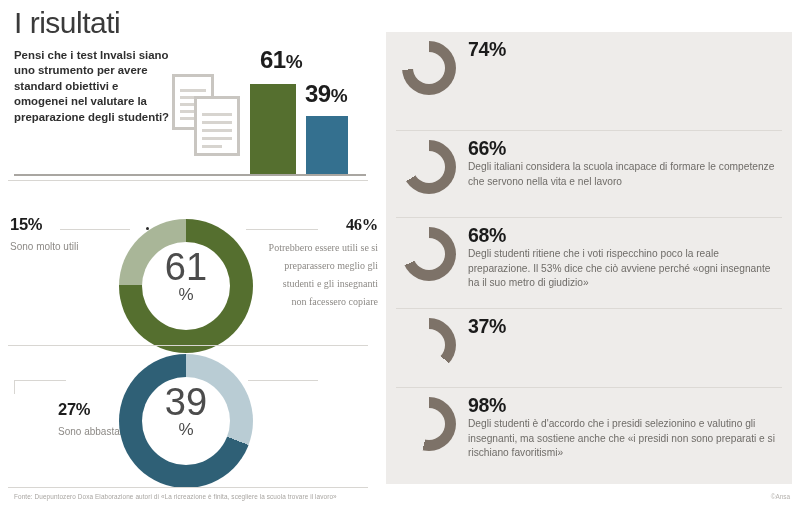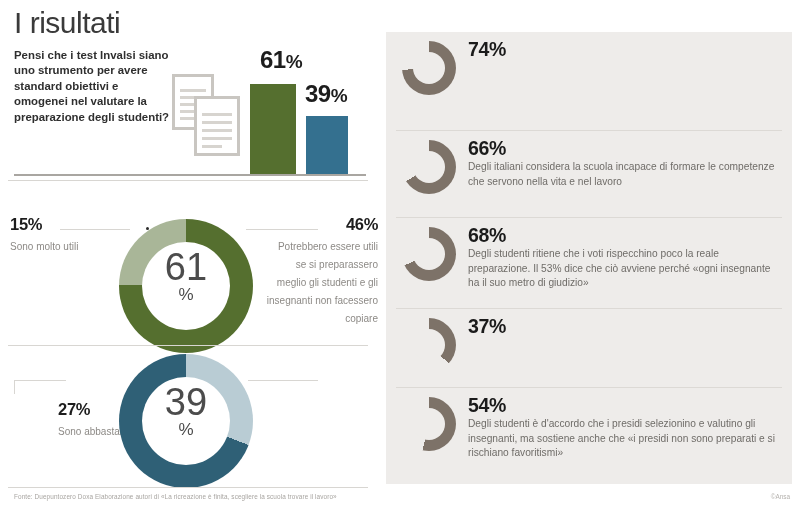--- a/index.html
+++ b/index.html
@@ -77,21 +77,21 @@
   .side-label { position: absolute; width: 112px; }
   .side-label .pct {
     font-size: 16.5px; font-weight: bold; color: #1d1d1d; letter-spacing: -0.3px;
     display: block; margin-bottom: 2px;
   }
   .side-label .desc { font-size: 10px; color: #8d8a86; line-height: 1.32; }
   .align-left { text-align: left; }
   .align-right { text-align: right; }
 
   #g-left { left: 10px; top: 2px; }
-  #g-right { left: 266px; top: 2px; }
+  #g-right { left: 266px; top: 2px; font-family: Liberation Serif, serif; }
   #b-left { left: 10px; top: 48px; margin-left: 48px; }
   #b-right { left: 266px; top: 14px; }
 
   
   #right-panel {
     position: absolute; left: 386px; top: 32px; width: 406px; height: 452px;
     background: #eeecea;
   }
   .fact-row { position: relative; width: 406px; display: flex; align-items: flex-start; }
   .fact-sep { position: absolute; left: 10px; width: 386px; height: 1px; background: #dcd9d5; }
@@ -278,21 +278,21 @@
     <div style="position:relative;height:1px;">
         <div class="fact-sep"></div>
       </div>
 
     <div class="fact-row" style="height:92px;">
       <div class="mini-donut">
         <div class="mini-ring" style="background: conic-gradient(from 0deg, #7d7268 0deg 194deg, #eeecea 194deg 360deg);"></div>
         <div class="mini-hole"></div>
       </div>
       <div class="fact-body">
-        <div class="fact-pct">54%</div>
+        <div class="fact-pct">98%</div>
         <div class="fact-desc">Degli studenti è d'accordo che i presidi selezionino e valutino gli insegnanti, ma sostiene anche che «i presidi non sono preparati e si rischiano favoritismi»</div>
       </div>
     </div>
   </div>
 
   <div id="footer-source">Fonte: Duepuntozero Doxa Elaborazione autori di «La ricreazione è finita, scegliere la scuola trovare il lavoro»</div>
   <div id="footer-credit">©Ansa</div>
 
 </div>
 

